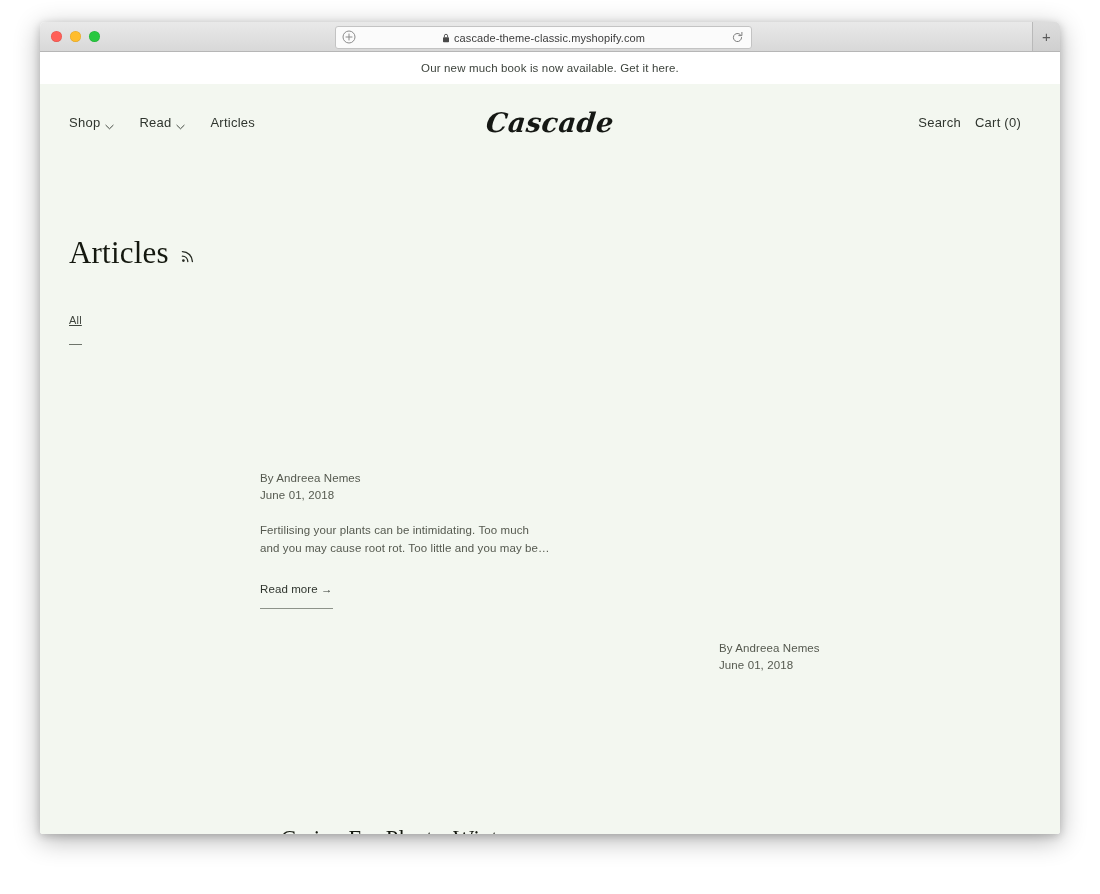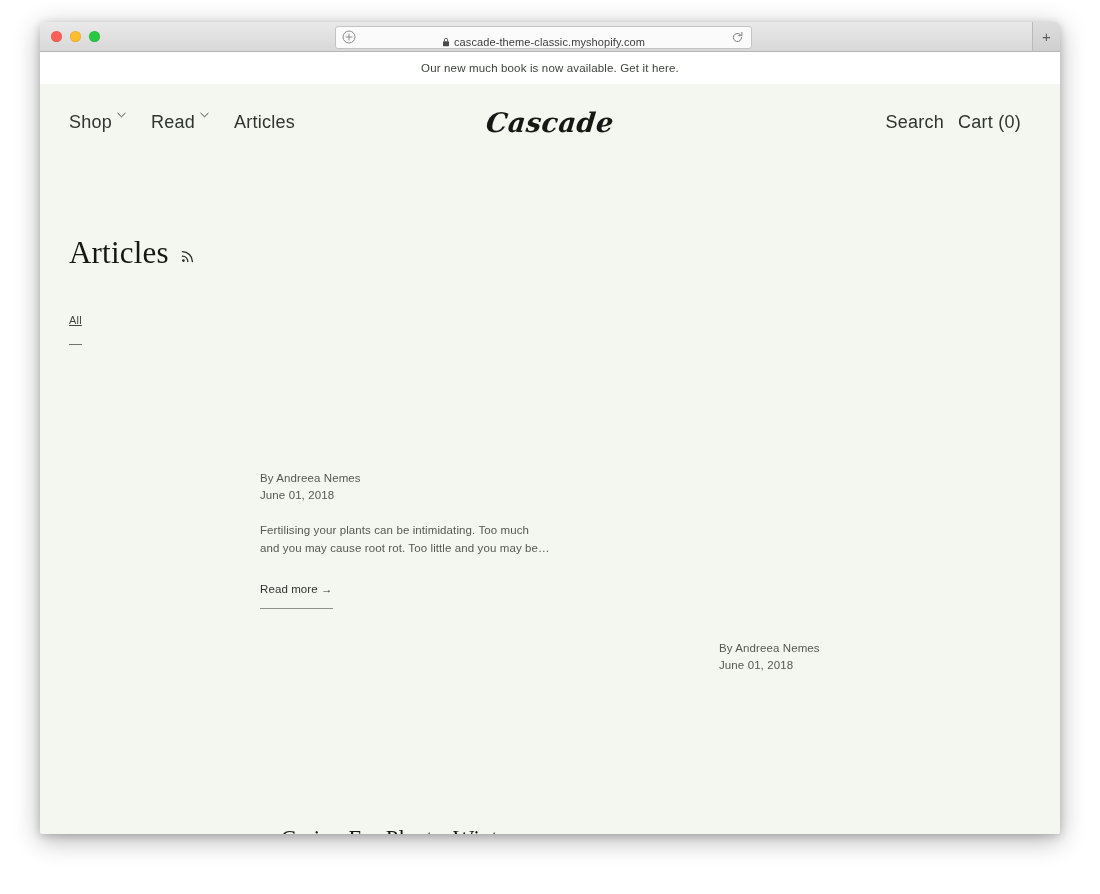--- a/index.html
+++ b/index.html
@@ -53,21 +53,21 @@
   .urlbar {
     position: absolute;
     left: 295px;
     top: 4px;
     width: 415px;
     height: 21px;
     background: #fbfbfb;
     border: 1px solid #c3c3c3;
     border-radius: 3px;
     display: flex;
-    align-items: flex-end;
+    align-items: center;
     justify-content: center;
   }
   .url-left-icon {
     position: absolute;
     left: 6px;
     top: 3px;
     width: 14px;
     height: 14px;
     color: #8b8b8b;
   }
@@ -132,23 +132,23 @@
   }
   .nav-left {
     position: absolute;
     left: 29px;
     display: flex;
     align-items: center;
     gap: 25px;
   }
   .nav-link {
     display: flex;
-    align-items: flex-start;
+    align-items: flex-end;
     gap: 5px;
-    font-size: 18px;
+    font-size: 13px;
     color: #2f352e;
     letter-spacing: 0.25px;
     text-decoration: none;
   }
   .chev { width: 9px; height: 6px; color: #2f352e; display: block; }
 
   .logo {
     position: absolute;
     left: 0;
     right: 0;

